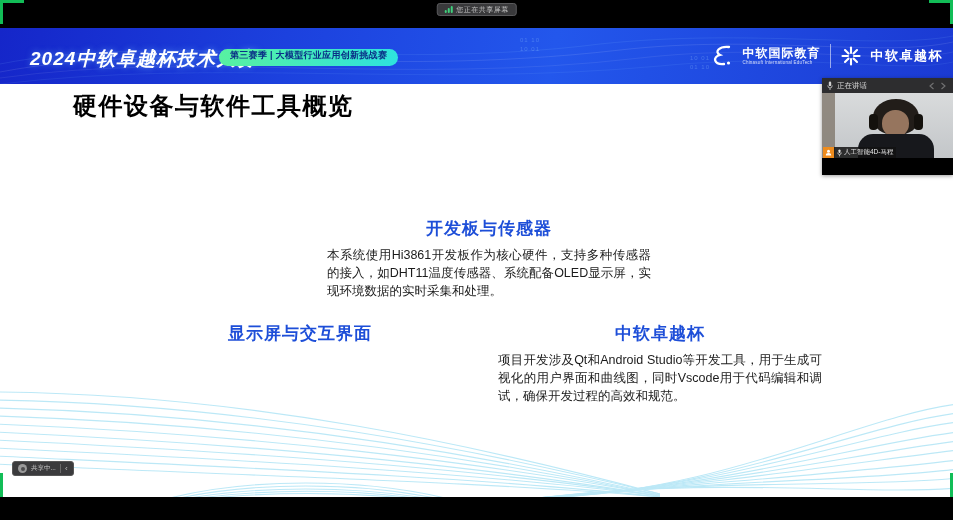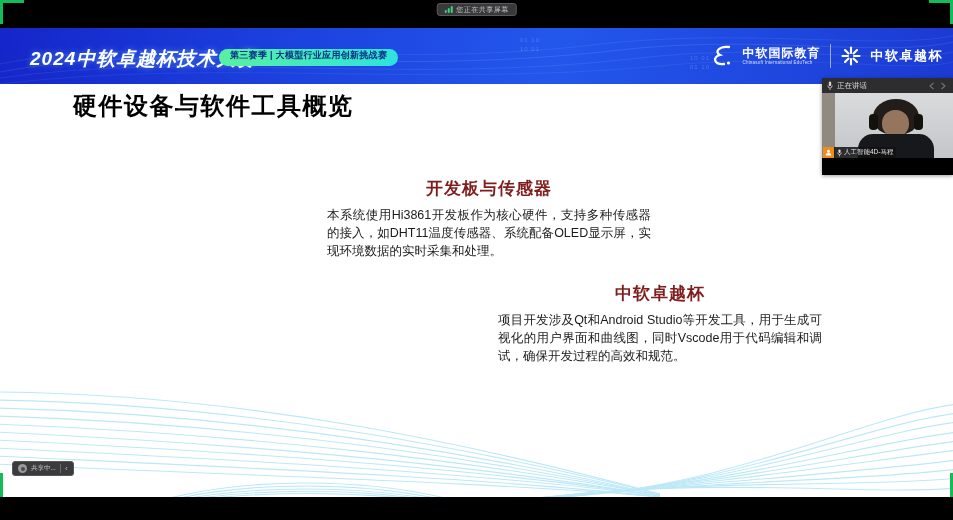--- a/index.html
+++ b/index.html
@@ -39,21 +39,21 @@
   .logos { position:absolute; right:10px; top:0; height:56px; display:flex; align-items:center; gap:9px; }
   .logo1-txt .n { font-size:12px; font-weight:bold; color:#fff; letter-spacing:1px; line-height:1.1; }
   .logo1-txt .s { font-size:4.5px; color:rgba(255,255,255,.8); letter-spacing:.2px; }
   .logo-div { width:1px; height:24px; background:rgba(255,255,255,.55); }
   .logo2-txt { font-size:13px; font-weight:bold; color:#fff; letter-spacing:1.5px; }
 
   
   .slide { position:absolute; left:0; top:84px; width:953px; height:413px; background:#fff; z-index:10; }
   .slide-title { position:absolute; left:33px; top:6px; font-size:24px; font-weight:bold; color:#000000; letter-spacing:1.5px;margin-left:40px; }
   .sec { position:absolute; width:324px; }
-  .sec .h { text-align:center; font-size:17px; font-weight:bold; color:#7f1d1d; letter-spacing:1px; }
+  .sec .h { text-align:center; font-size:17px; font-weight:bold; color:#1d4ed8; letter-spacing:1px;margin-top:40px; }
   .sec .b { margin-top:6px; font-size:12.5px; line-height:1.44; color:#1b1b1b; text-align:justify; }
   .sec1 { left:327px; top:93px; }
   .sec2 { left:138px; top:198px; }
   .sec3 { left:498px; top:198px; }
   .waves { position:absolute; left:0; top:304px; pointer-events:none; }
 
   
   .float-pill { position:absolute; left:12px; top:461px; height:15px; background:#3b3b3d; border:1px solid #565656;
     border-radius:3px; display:flex; align-items:center; gap:4px; padding:0 5px; z-index:40; }
   .float-pill .ic { width:9px; height:9px; border-radius:50%; background:#9a9a9a; position:relative; }
@@ -153,20 +153,21 @@
   </div>
 
   <div class="slide">
     <div class="slide-title">硬件设备与软件工具概览</div>
 
     <div class="sec sec1">
       <div class="h">开发板与传感器</div>
       <div class="b">本系统使用Hi3861开发板作为核心硬件，支持多种传感器的接入，如DHT11温度传感器、系统配备OLED显示屏，实现环境数据的实时采集和处理。</div>
     </div>
     <div class="sec sec2">
+      <div class="h">显示屏与交互界面</div>
     </div>
     <div class="sec sec3">
       <div class="h">中软卓越杯</div>
       <div class="b">项目开发涉及Qt和Android Studio等开发工具，用于生成可视化的用户界面和曲线图，同时Vscode用于代码编辑和调试，确保开发过程的高效和规范。</div>
     </div>
 
     <svg class="waves" width="953" height="109" viewBox="0 0 953 109">
       <g fill="none" stroke="#b5e6f6" stroke-width="1.1" opacity="0.9">
         <path d="M-5,4 C250,6 480,58 660,106"></path>
         <path d="M-5,12 C250,16 480,62 660,106"></path>

